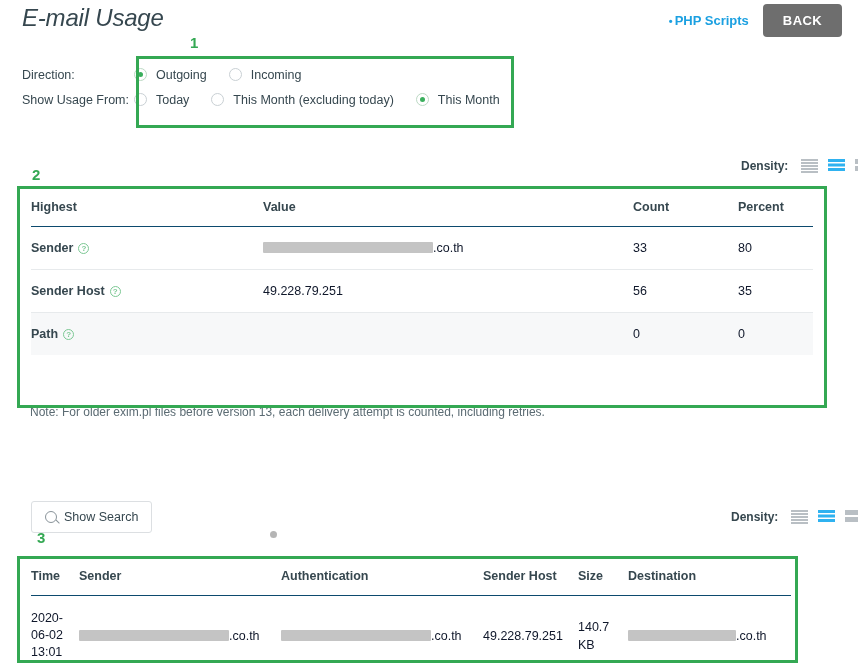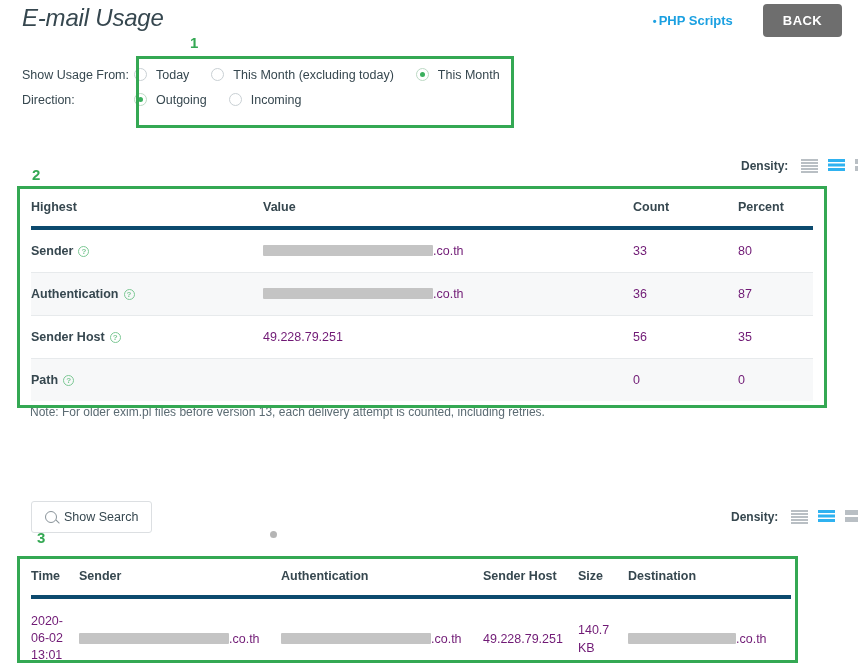--- a/index.html
+++ b/index.html
@@ -15,21 +15,21 @@
 
   
   .page-title {
     position: absolute; left: 22px; top: 4px;
     font-size: 24px; font-weight: 400; color: #36474f;
     letter-spacing: -0.2px;
     font-style: italic;
   }
   .header-right {
     position: absolute; right: 16px; top: 4px;
-    display: flex; align-items: center; gap: 30px;
+    display: flex; align-items: center; gap: 14px;
   }
   .php-link {
     color: #1BA0E1; font-size: 13px; font-weight: bold;
     text-decoration: none; white-space: nowrap;
   }
   .php-link .bullet { font-size: 11px; margin-right: 2px; }
   .back-btn {
     background: #6e6e6e; color: #ffffff; border: none;
     border-radius: 4px; font-size: 13px; font-weight: bold;
     padding: 9px 20px; letter-spacing: .4px; cursor: pointer;
@@ -80,24 +80,24 @@
   .dicon rect { fill: #b9bfc4; }
   .dicon.active rect { fill: #2fb2f0; }
   .refresh-icon { cursor: pointer; }
 
   
   table { border-collapse: collapse; width: 100%; font-size: 12.5px; }
   .tbl-wrap { position: absolute; }
   th {
     text-align: left; font-weight: bold; color: #36474f;
     padding: 12px 0 12px 0; font-size: 12.5px;
-    border-bottom: 4px solid #0c4a6e; background: #fff; margin-left: 40px;
+    border-bottom: 1px solid #0c4a6e; background: #fff; margin-left: 40px;
   }
   td {
-    padding: 14px 0; color: #701a75; font-size: 12.5px;
+    padding: 14px 0; color: #0f172a; font-size: 12.5px;
     border-bottom: 1px solid #e7eaec; vertical-align: middle;
   }
   tr.alt td { background: #f7f8f9; }
   td.rowhead { font-weight: bold; color: #36474f; }
 
   .help-icon {
     display: inline-block; width: 11px; height: 11px;
     border: 1px solid #7cc894; border-radius: 50%;
     font-size: 8px; line-height: 10px; text-align: center;
     color: #7cc894; margin-left: 5px; vertical-align: 1px;
@@ -146,46 +146,46 @@
   <div class="header-right">
     <a class="php-link" href="#"><span class="bullet">•</span><span>PHP Scripts</span></a>
     <button class="back-btn">BACK</button>
   </div>
 
   <div class="anno-num" style="left:190px; top:34px;">1</div>
   <div class="anno-box" style="left:136px; top:56px; width:378px; height:72px;"></div>
 
   <div class="filters">
     <div class="filter-row">
-      <div class="filter-label">Show Usage From:</div>
+      <div class="filter-label">Direction:</div>
       <div class="radio-group">
         <label class="radio-item">
+          <span class="radio on"></span>
+          <span class="radio-label">Outgoing</span>
+        </label>
+        <label class="radio-item">
           <span class="radio"></span>
-          <span class="radio-label">Today</span>
-        </label>
-        <label class="radio-item">
-          <span class="radio"></span>
-          <span class="radio-label">This Month (excluding today)</span>
-        </label>
-        <label class="radio-item">
-          <span class="radio on"></span>
-          <span class="radio-label">This Month</span>
+          <span class="radio-label">Incoming</span>
         </label>
       </div>
     </div>
     <div class="filter-row">
-      <div class="filter-label">Direction:</div>
+      <div class="filter-label">Show Usage From:</div>
       <div class="radio-group">
         <label class="radio-item">
+          <span class="radio"></span>
+          <span class="radio-label">Today</span>
+        </label>
+        <label class="radio-item">
+          <span class="radio"></span>
+          <span class="radio-label">This Month (excluding today)</span>
+        </label>
+        <label class="radio-item">
           <span class="radio on"></span>
-          <span class="radio-label">Outgoing</span>
-        </label>
-        <label class="radio-item">
-          <span class="radio"></span>
-          <span class="radio-label">Incoming</span>
+          <span class="radio-label">This Month</span>
         </label>
       </div>
     </div>
   </div>
 
   <div class="density-bar" style="left:697px; top:159px;">
     <span class="density-label">Density:</span>
     <svg class="dicon" viewBox="0 0 17 14">
       <rect x="0" y="0" width="17" height="2"></rect>
         <rect x="0" y="3" width="17" height="2"></rect>
@@ -217,26 +217,20 @@
           <th>Percent</th>
         </tr>
       </thead>
       <tbody>
         <tr>
           <td class="rowhead"><span>Sender</span><span class="help-icon">?</span></td>
           <td><span class="redact" style="width:170px;"></span><span>.co.th</span></td>
           <td>33</td>
           <td>80</td>
         </tr>
-        <tr class="alt">
-          <td class="rowhead"><span>Authentication</span><span class="help-icon">?</span></td>
-          <td><span class="redact" style="width:170px;"></span><span>.co.th</span></td>
-          <td>36</td>
-          <td>87</td>
-        </tr>
         <tr>
           <td class="rowhead"><span>Sender Host</span><span class="help-icon">?</span></td>
           <td>49.228.79.251</td>
           <td>56</td>
           <td>35</td>
         </tr>
         <tr class="alt">
           <td class="rowhead" style="border-bottom:none;"><span>Path</span><span class="help-icon">?</span></td>
           <td style="border-bottom:none;"></td>
           <td style="border-bottom:none;">0</td>

